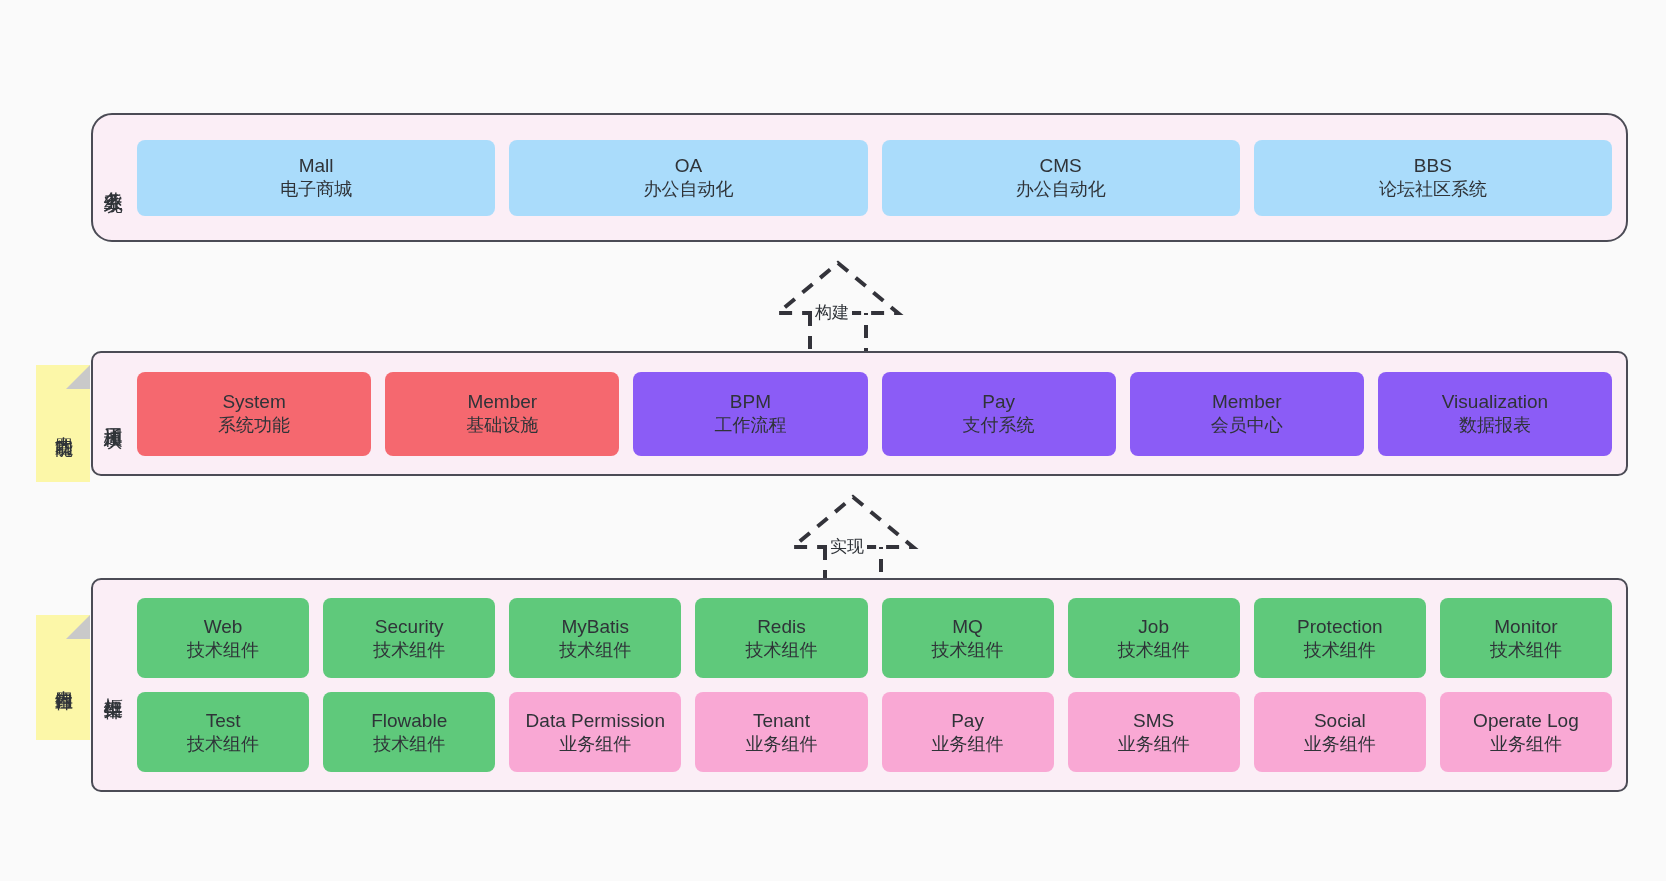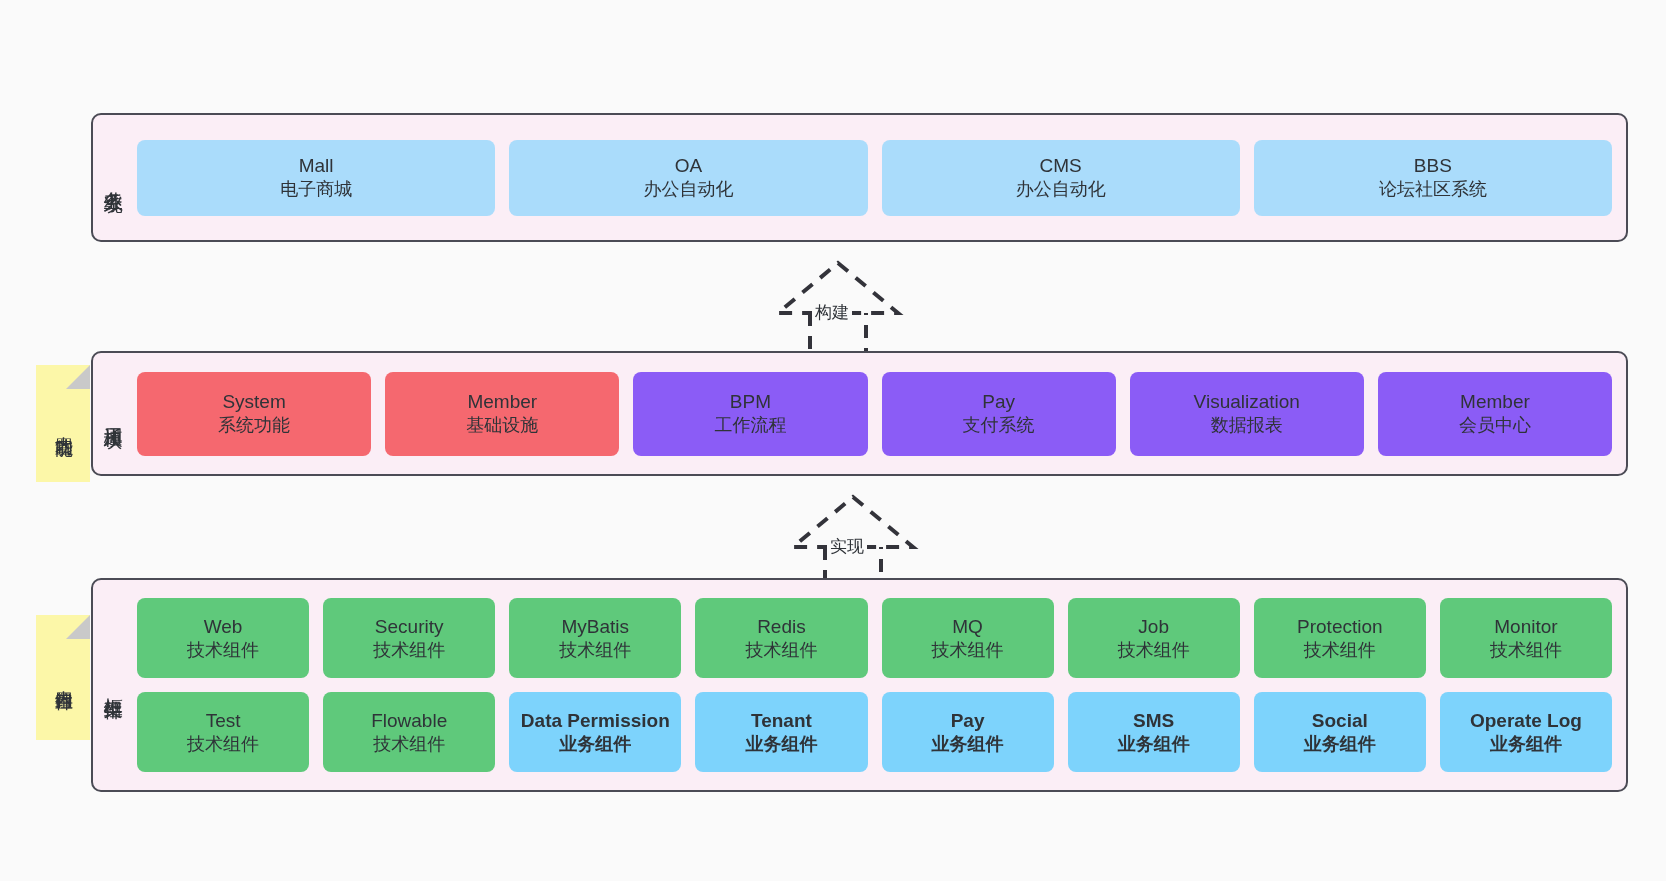--- a/index.html
+++ b/index.html
@@ -91,21 +91,21 @@
 
   .biz-row .node { height: 76px; }
   .mod-row .node { height: 84px; }
   .fw-row .node  { height: 80px; }
 
   
   .c-blue       { background: #aadcfb; }
   .c-red        { background: #f5686f; }
   .c-pink       { background: #8b5cf6; }
   .c-green      { background: #5fc97b; }
-  .c-lightgreen { background: #7dd3fc; font-weight: bold; }
+  .c-lightgreen { background: #f9a8d4; }
 
   
   .note {
     position: absolute;
     width: 54px;
     background: #fcf7a8;
     color: #2f3338;
     font-size: 18px;
     line-height: 1.1;
     letter-spacing: 1px;
@@ -142,21 +142,21 @@
     padding: 0 3px;
     white-space: nowrap;
     user-select: none;
   }
 </style>
 </head>
 <body>
 
 <div class="canvas">
 
-  <div class="layer" id="layer-business" style="left:91px; top:113px; width:1537px; height:129px;">
+  <div class="layer" id="layer-business" style="left:91px; top:113px; width:1537px; height:129px;border-radius:21px;">
     <div class="layer-title">业务系统</div>
     <div class="layer-body">
       <div class="row biz-row">
 
         <div class="node c-blue">
           <div class="en">Mall</div>
           <div class="cn">电子商城</div>
         </div>
 
         <div class="node c-blue">
@@ -209,27 +209,27 @@
           <div class="en">BPM</div>
           <div class="cn">工作流程</div>
         </div>
 
         <div class="node c-pink">
           <div class="en">Pay</div>
           <div class="cn">支付系统</div>
         </div>
 
         <div class="node c-pink">
+          <div class="en">Member</div>
+          <div class="cn">会员中心</div>
+        </div>
+
+        <div class="node c-pink">
           <div class="en">Visualization</div>
           <div class="cn">数据报表</div>
-        </div>
-
-        <div class="node c-pink">
-          <div class="en">Member</div>
-          <div class="cn">会员中心</div>
         </div>
 
       </div>
     </div>
   </div>
 
   <div class="note" style="left:36px; top:365px; height:117px;">内置功能</div>
 
   <div class="arrow" style="left:765px; top:489px; width:170px; height:105px;">
     <svg width="170" height="105" viewBox="0 0 170 105" fill="none">

